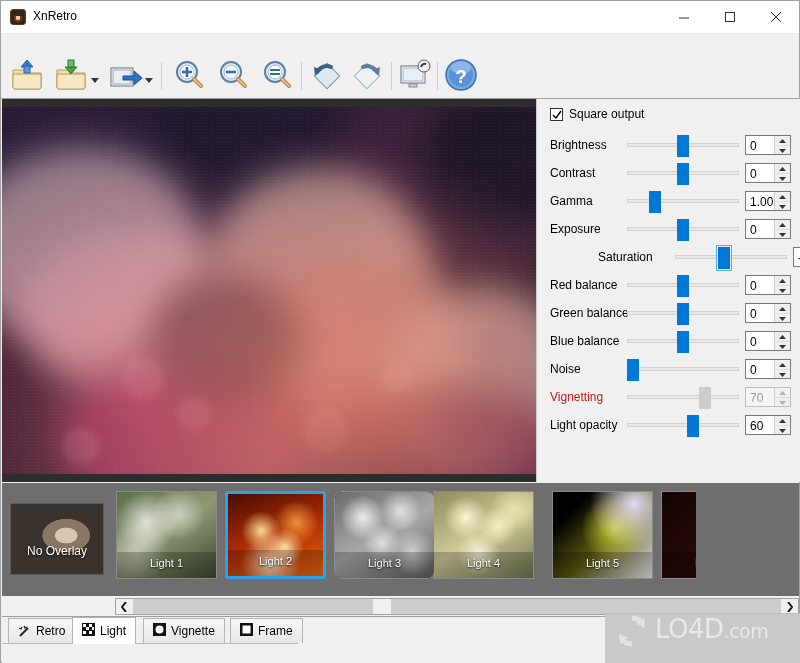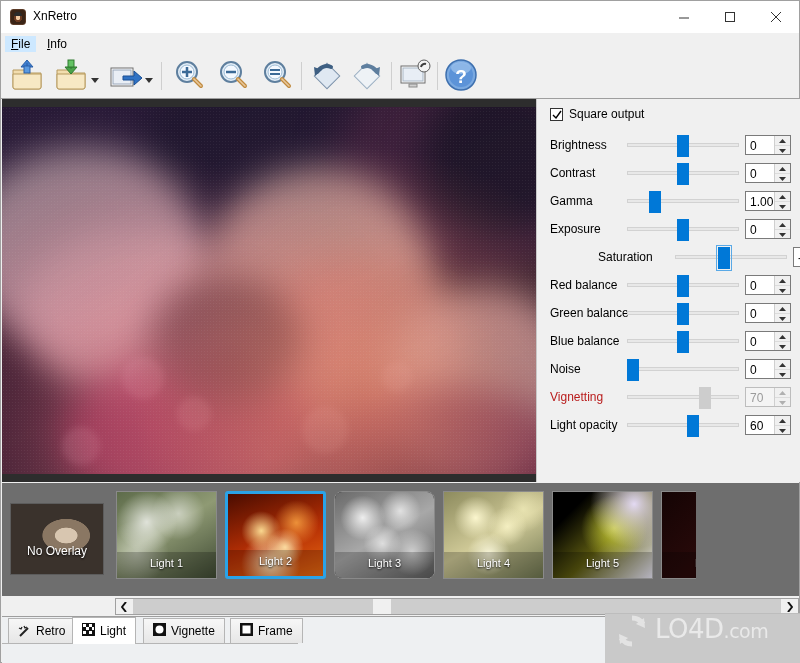--- a/index.html
+++ b/index.html
@@ -133,24 +133,20 @@
       </div>
       <div class="win-btn">
         <svg width="11" height="11">
             <line x1="0" y1="0" x2="10" y2="10" stroke="#333" stroke-width="1"></line>
             <line x1="10" y1="0" x2="0" y2="10" stroke="#333" stroke-width="1"></line>
           </svg>
       </div>
     </div>
   </div>
 
-  <div class="menubar">
-    <div class="menu-item sel" style="left:4px;"><span class="mnemo">F</span>ile</div>
-    <div class="menu-item" style="left:40px;"><span class="mnemo">I</span>nfo</div>
-  </div>
 
   <div class="toolbar">
 
     <div class="tb" style="left:8px;">
       <svg width="36" height="34" viewBox="0 0 36 34">
         <path d="M4 12h12l3 3h13v14a2 2 0 0 1-2 2H6a2 2 0 0 1-2-2z" fill="#f2ddae" stroke="#b79a5e"></path>
         <path d="M4 16h28v13a2 2 0 0 1-2 2H6a2 2 0 0 1-2-2z" fill="#f7e8c4" stroke="#b79a5e"></path>
         <path d="M18 14V5m0-3-6 7h12z" fill="#3f7fd0" stroke="#2a5fa8" stroke-width="1"></path>
         <rect x="15" y="8" width="6" height="7" fill="#5b9ae0" stroke="#2a5fa8"></rect>
       </svg>
@@ -538,21 +534,21 @@
         <div class="thumb sel" style="left: 109px;">
           <div class="thumb-art" style="background: radial-gradient(circle at 35% 45%, rgba(255, 225, 150, 0.95), transparent 26%) 0% 0% / cover, radial-gradient(circle at 60% 65%, rgba(255, 230, 170, 0.9), transparent 24%), radial-gradient(circle at 72% 35%, rgba(255, 170, 70, 0.8), transparent 26%), radial-gradient(circle at 45% 85%, rgba(255, 240, 200, 0.9), transparent 34%), linear-gradient(160deg, rgb(74, 12, 0), rgb(181, 47, 5) 55%, rgb(233, 106, 18));"></div>
           <div class="thumb-bar"></div>
           <div class="thumb-lbl">Light 2</div>
         </div>
         <div class="thumb" style="left: 218px; border-radius: 8px;">
           <div class="thumb-art" style="background: radial-gradient(circle at 28% 30%, rgba(255, 255, 255, 0.85), transparent 24%) 0% 0% / cover, radial-gradient(circle at 66% 22%, rgba(255, 255, 255, 0.7), transparent 22%), radial-gradient(circle at 48% 60%, rgba(255, 255, 255, 0.65), transparent 26%), radial-gradient(circle at 78% 70%, rgba(255, 255, 255, 0.6), transparent 24%), linear-gradient(150deg, rgb(106, 106, 106), rgb(168, 168, 168) 50%, rgb(94, 94, 94));"></div>
           <div class="thumb-bar"></div>
           <div class="thumb-lbl">Light 3</div>
         </div>
-        <div class="thumb" style="left: 327px;">
+        <div class="thumb" style="left: 317px;">
           <div class="thumb-art" style="background: radial-gradient(circle at 32% 30%, rgba(255, 250, 210, 0.95), transparent 24%) 0% 0% / cover, radial-gradient(circle at 64% 40%, rgba(250, 245, 200, 0.85), transparent 24%), radial-gradient(circle at 45% 72%, rgba(255, 252, 225, 0.9), transparent 26%), radial-gradient(circle at 80% 20%, rgba(240, 235, 185, 0.8), transparent 22%), linear-gradient(150deg, rgb(141, 139, 94), rgb(207, 201, 151) 50%, rgb(110, 117, 80));"></div>
           <div class="thumb-bar"></div>
           <div class="thumb-lbl">Light 4</div>
         </div>
         <div class="thumb" style="left: 436px;">
           <div class="thumb-art" style="background: radial-gradient(circle at 82% 14%, rgba(235, 225, 255, 0.95), transparent 40%) 0% 0% / cover, radial-gradient(circle at 62% 42%, rgba(215, 220, 60, 0.85), transparent 42%), linear-gradient(135deg, rgb(0, 0, 0) 20%, rgb(92, 90, 16) 55%, rgb(232, 230, 245));"></div>
           <div class="thumb-bar"></div>
           <div class="thumb-lbl">Light 5</div>
         </div>
         <div class="thumb" style="left: 545px;">

